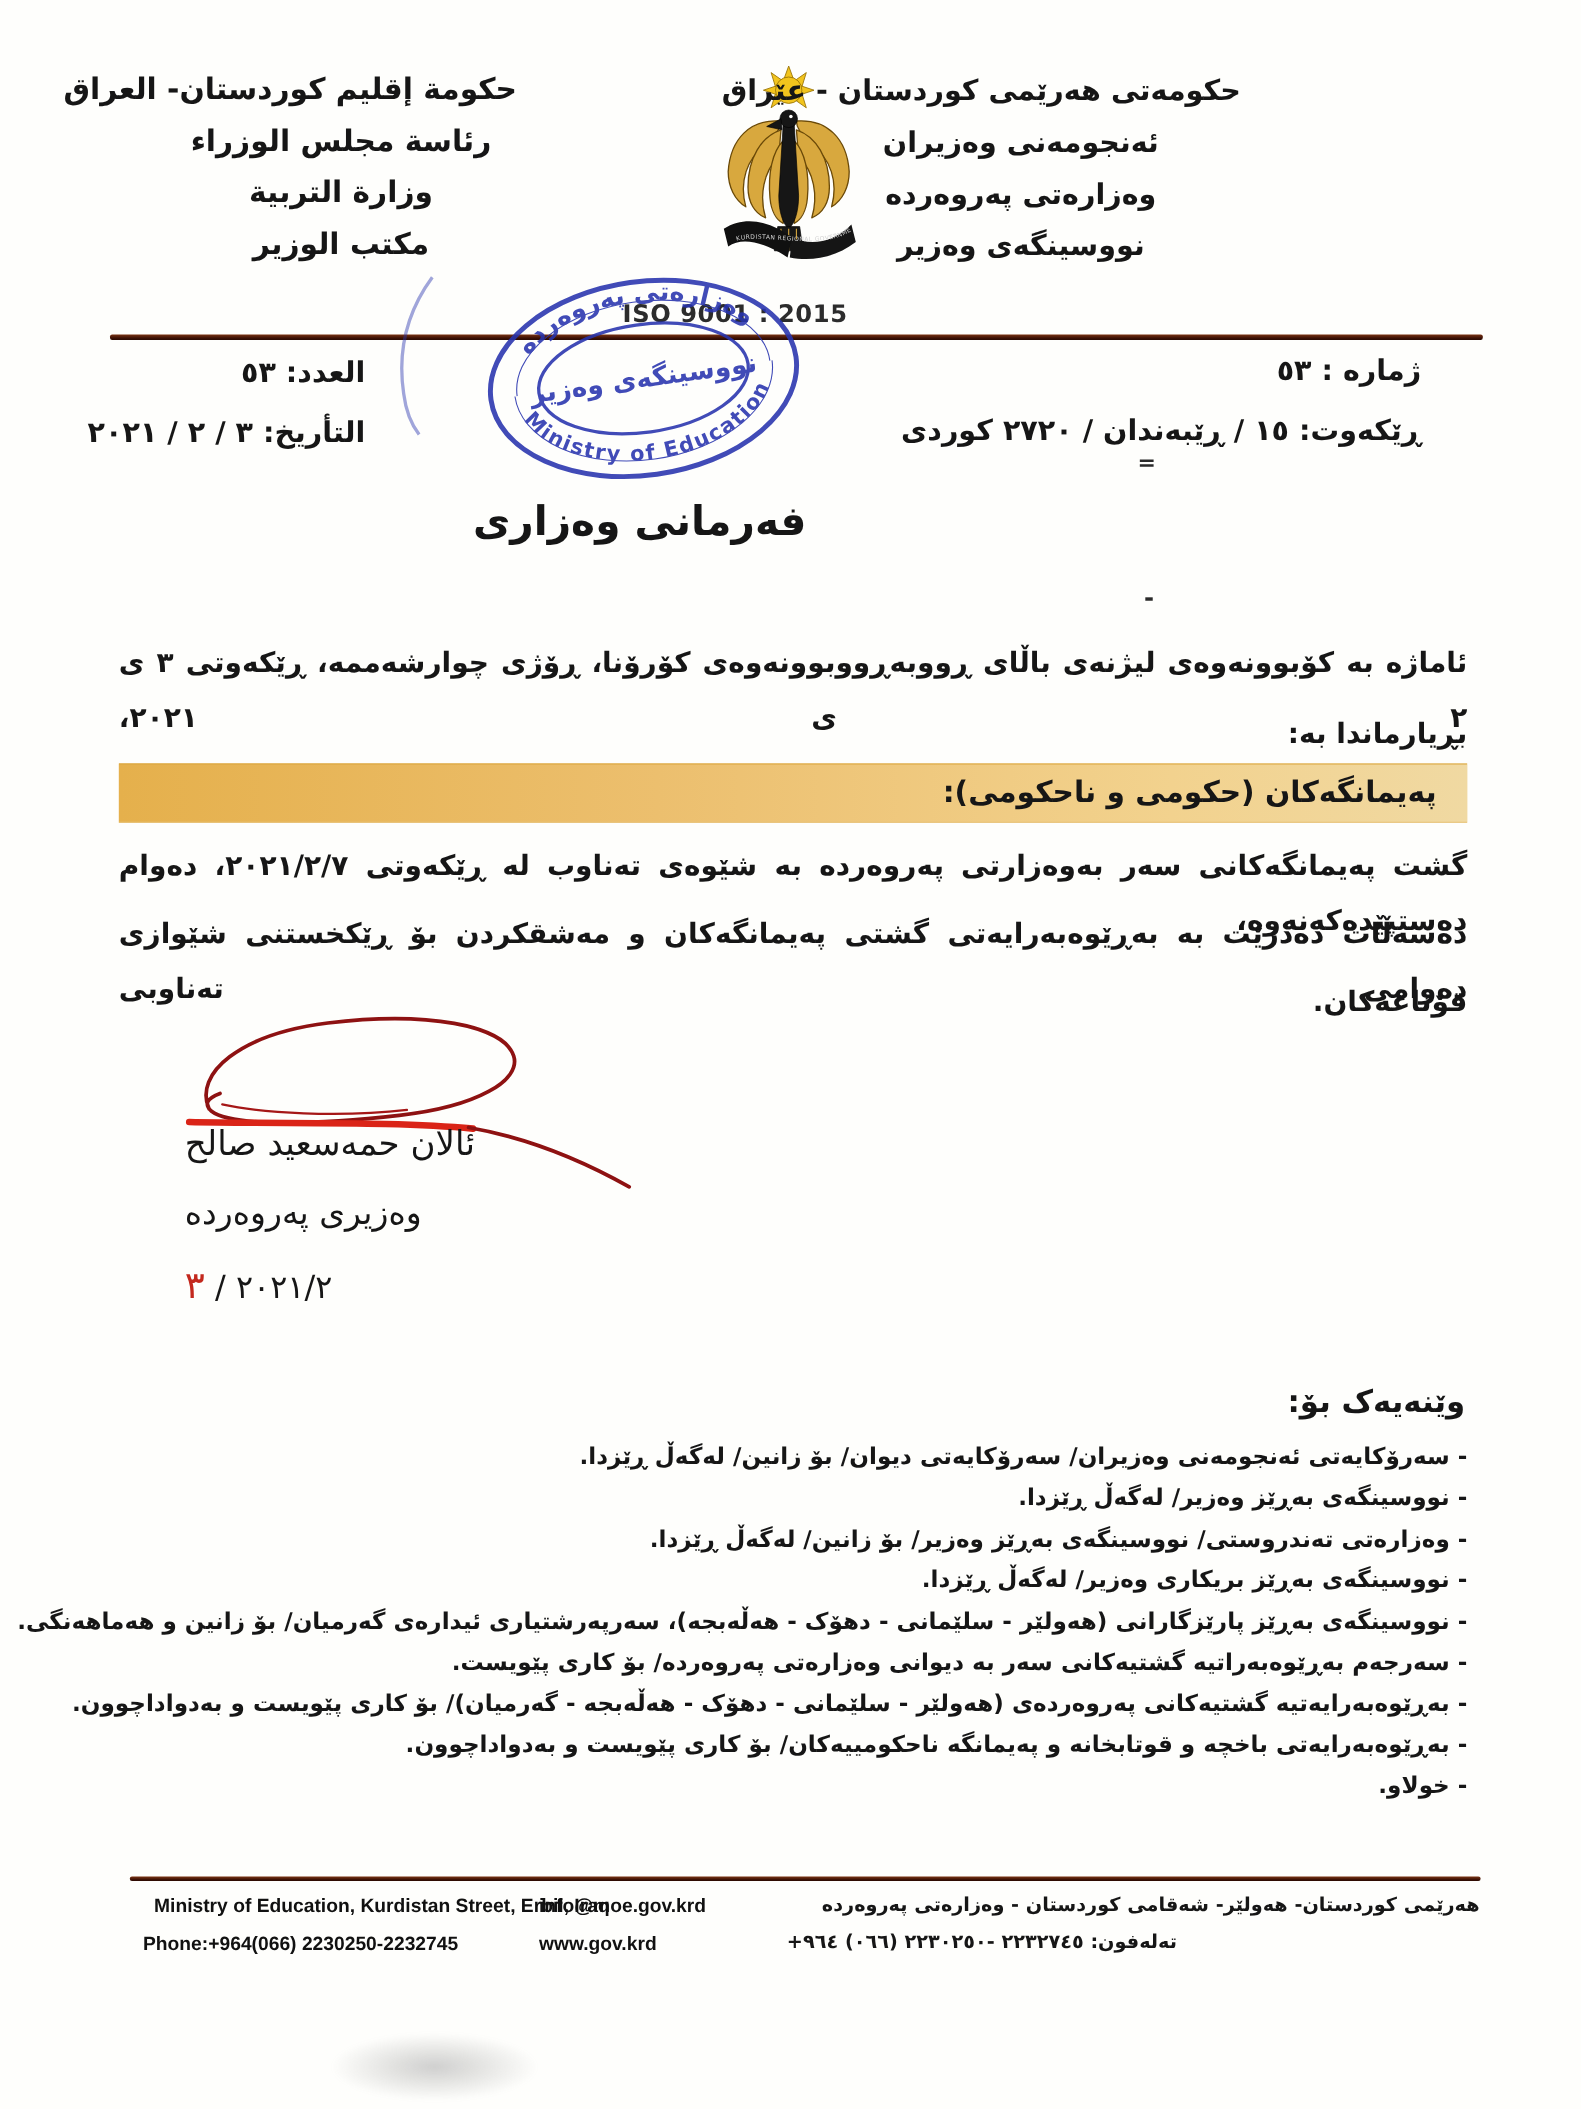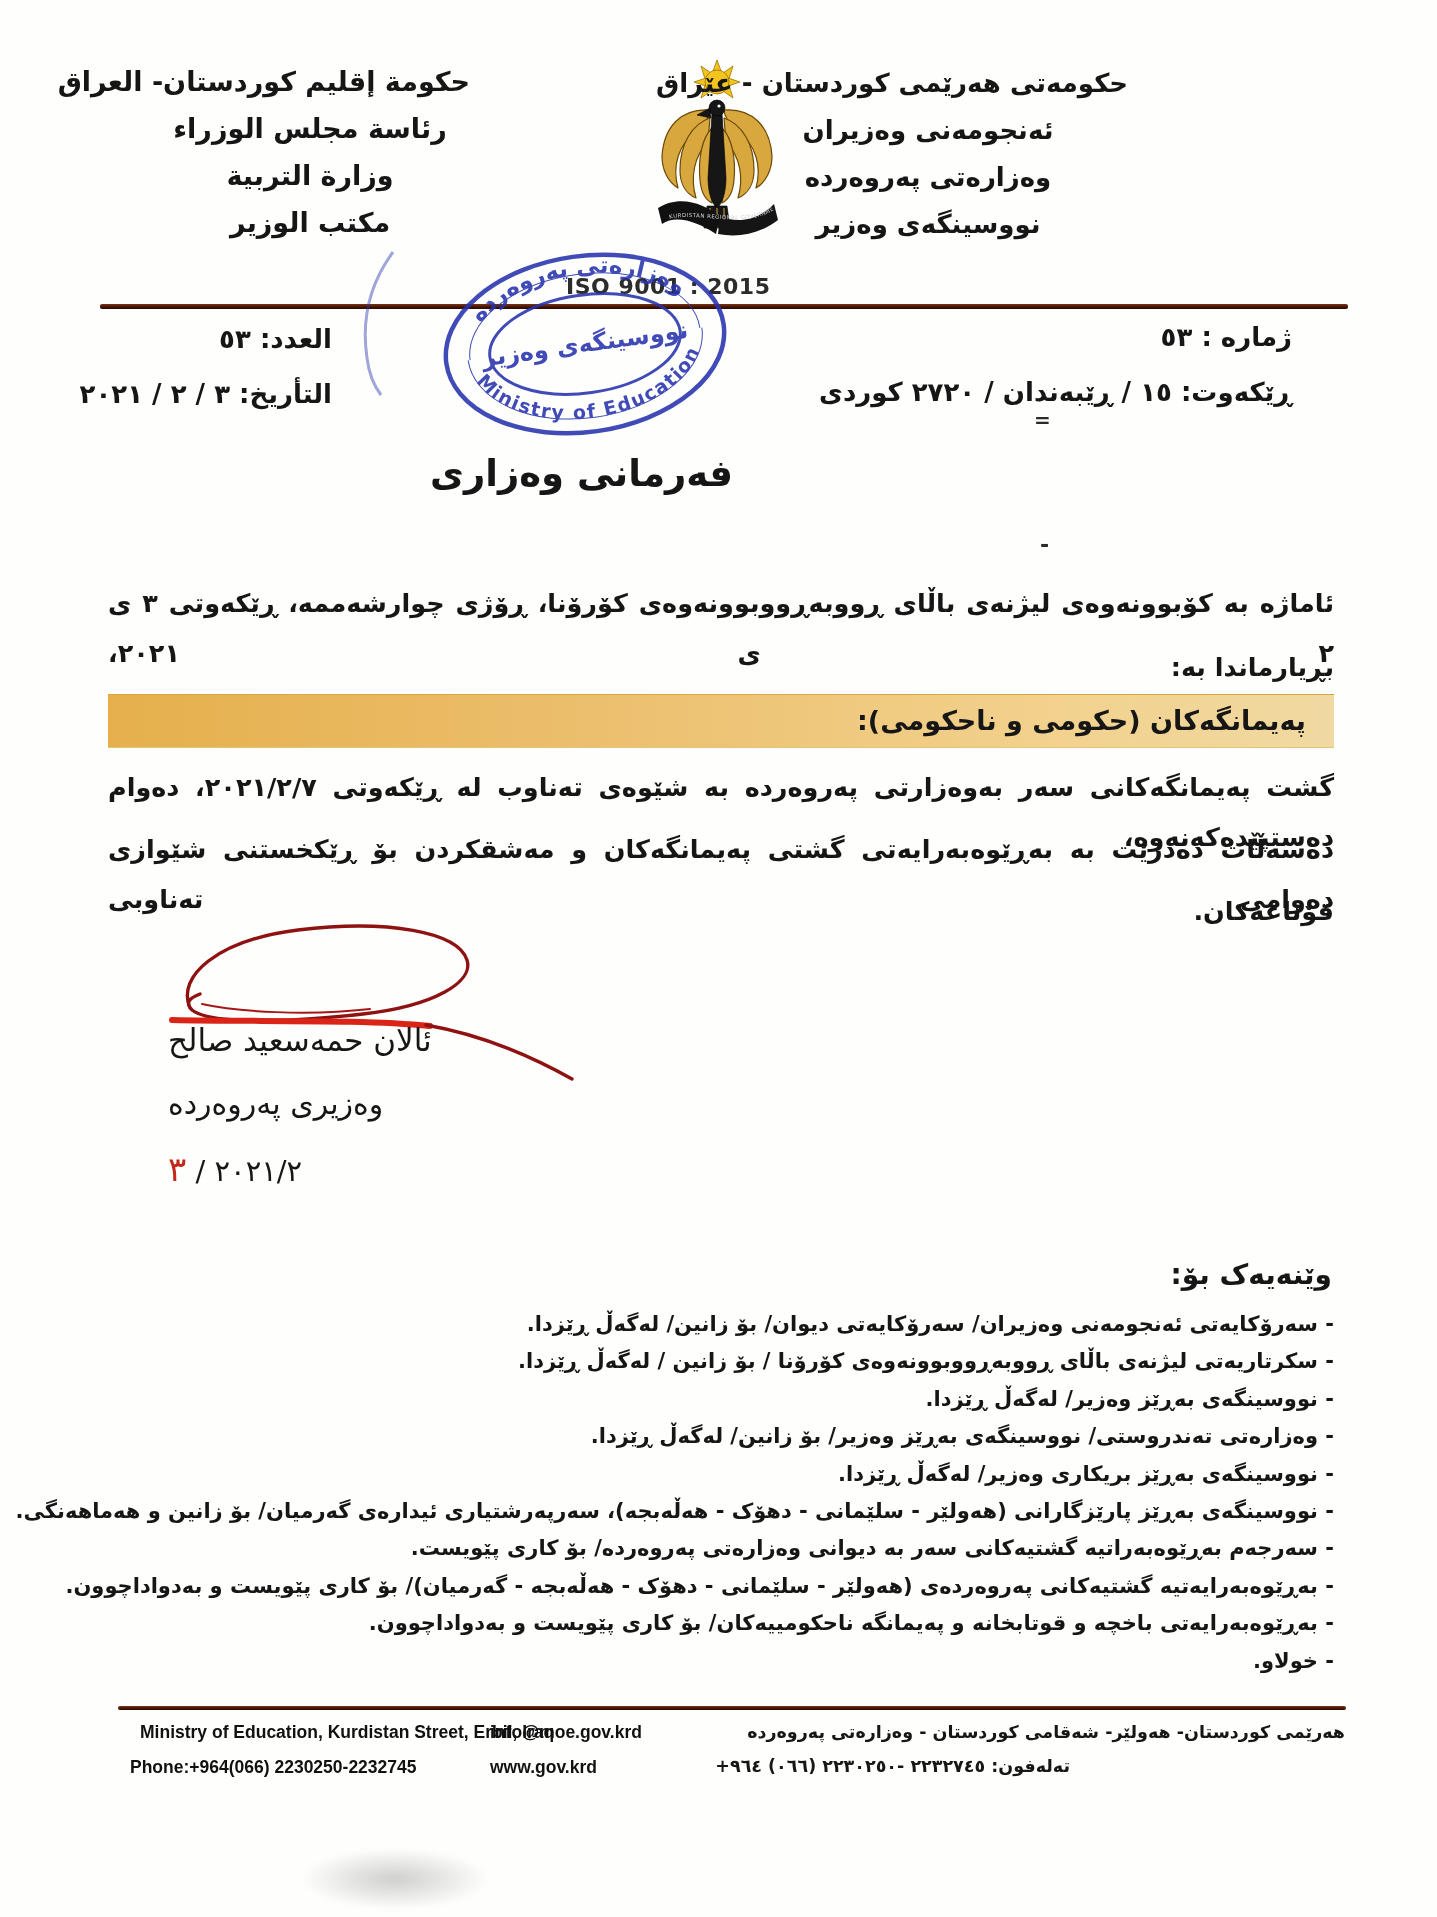--- a/index.html
+++ b/index.html
@@ -152,21 +152,20 @@
 <div class="abs sig-line rtl" style="left:168px;top:1022px;font-size:31px;">ئالان حمەسعید صالح</div>
 <div class="abs sig-line rtl" style="left:168px;top:1086px;font-size:30px;">وەزیری پەروەردە</div>
 <div class="abs sig-line" dir="ltr" style="left:168px;top:1149px;font-size:29px;">
   <span>٢٠٢١/٢ / </span><span class="red-num">٣</span>
 </div>
 
 <div class="abs copies-head rtl" style="left:1032px;top:1258px;width:300px;">وێنەیەک بۆ:</div>
 
 <div class="abs rtl" style="left:108px;top:1306px;width:1226px;">
   <div class="copy-item">- سەرۆکایەتی ئەنجومەنی وەزیران/ سەرۆکایەتی دیوان/ بۆ زانین/ لەگەڵ ڕێزدا.</div>
-  <div class="copy-item">- سکرتاریەتی لیژنەی باڵای ڕووبەڕووبوونەوەی کۆرۆنا / بۆ زانین / لەگەڵ ڕێزدا.</div>
   <div class="copy-item">- نووسینگەی بەڕێز وەزیر/ لەگەڵ ڕێزدا.</div>
   <div class="copy-item">- وەزارەتی تەندروستی/ نووسینگەی بەڕێز وەزیر/ بۆ زانین/ لەگەڵ ڕێزدا.</div>
   <div class="copy-item">- نووسینگەی بەڕێز بریکاری وەزیر/ لەگەڵ ڕێزدا.</div>
   <div class="copy-item">- نووسینگەی بەڕێز پارێزگارانی (هەولێر - سلێمانی - دهۆک - هەڵەبجە)، سەرپەرشتیاری ئیدارەی گەرمیان/ بۆ زانین و هەماهەنگی.</div>
   <div class="copy-item">- سەرجەم بەڕێوەبەراتیە گشتیەکانی سەر بە دیوانی وەزارەتی پەروەردە/ بۆ کاری پێویست.</div>
   <div class="copy-item">- بەڕێوەبەرایەتیە گشتیەکانی پەروەردەی (هەولێر - سلێمانی - دهۆک - هەڵەبجە - گەرمیان)/ بۆ کاری پێویست و بەدواداچوون.</div>
   <div class="copy-item">- بەڕێوەبەرایەتی باخچە و قوتابخانە و پەیمانگە ناحکومییەکان/ بۆ کاری پێویست و بەدواداچوون.</div>
   <div class="copy-item">- خولاو.</div>
 </div>
 

